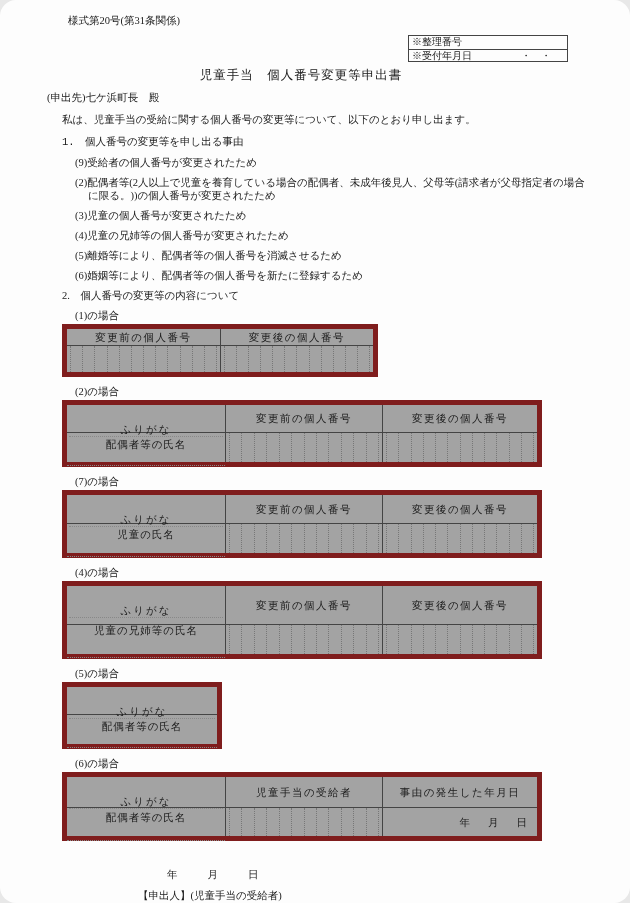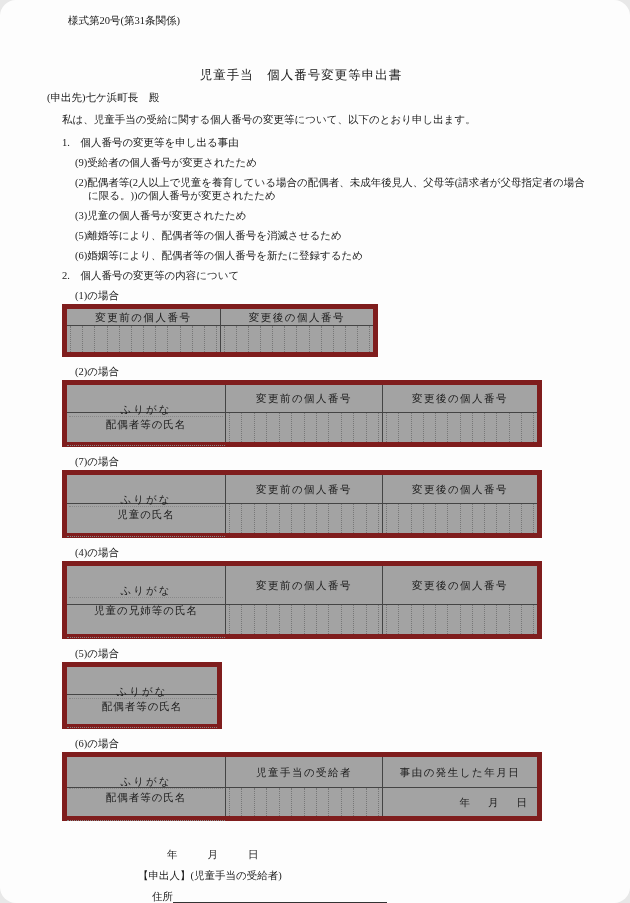--- a/index.html
+++ b/index.html
@@ -29,21 +29,21 @@
   .stamp-val { margin-left:auto; padding-right:16px; }
 
   .doc-title {
     margin:42px 0 0 62px; width:478px;
     text-align:center; font-size:12.5px; letter-spacing:1px;
   }
   .addressee { margin:9px 0 0 47px; }
   .declaration { margin:9px 0 0 62px; }
 
   
-  .s-heading { margin:10px 0 0 62px; }
+  .s-heading { margin:10px 0 0 62px;font-family:Liberation Mono, monospace; }
   .s1-item { margin:7px 0 0 75px; }
   .s1-cont { padding-left:13px; }
 
   .s2-heading { margin:7px 0 0 62px; }
 
   
   .case-label { margin:8px 0 2px 75px; }
   .case-label.first { margin-top:7px; }
   .tbl { margin-left:62px; border:5px solid #7f1d1d; background:#a3a3a3; }
   .w-full { width:480px; }
@@ -88,33 +88,44 @@
   .f-line { margin:8px 0 0 152px; display:flex; align-items:flex-end; }
   .u-line { display:inline-block; width:214px; border-bottom:1px solid #333; height:12px; }
 </style>
 </head>
 <body>
 
 <div class="page">
 
   <div class="form-number nowrap">様式第20号(第31条関係)</div>
 
+  <div class="stamp-box">
+    <div class="stamp-row">
+      <span>※整理番号</span>
+      <span class="stamp-val"></span>
+    </div>
+    <div class="stamp-row">
+      <span>※受付年月日</span>
+      <span class="stamp-val">・　・</span>
+    </div>
+  </div>
 
   <div class="doc-title nowrap">児童手当　個人番号変更等申出書</div>
   <div class="addressee nowrap">(申出先)七ケ浜町長　殿</div>
   <div class="declaration nowrap">私は、児童手当の受給に関する個人番号の変更等について、以下のとおり申し出ます。</div>
 
   <div class="s-heading nowrap">1.　個人番号の変更等を申し出る事由</div>
 
   <div class="s1-item nowrap">(9)受給者の個人番号が変更されたため</div>
   <div class="s1-item">
     <div class="nowrap">(2)配偶者等(2人以上で児童を養育している場合の配偶者、未成年後見人、父母等(請求者が父母指定者の場合</div>
     <div class="s1-cont nowrap">に限る。))の個人番号が変更されたため</div>
   </div>
   <div class="s1-item nowrap">(3)児童の個人番号が変更されたため</div>
+  <div class="s1-item nowrap">(4)児童の兄姉等の個人番号が変更されたため</div>
   <div class="s1-item nowrap">(5)離婚等により、配偶者等の個人番号を消滅させるため</div>
   <div class="s1-item nowrap">(6)婚姻等により、配偶者等の個人番号を新たに登録するため</div>
 
   <div class="s2-heading nowrap">2.　個人番号の変更等の内容について</div>
 
   <div class="case-label first nowrap">(1)の場合</div>
   <div class="tbl w-t1">
     <div class="trow h15">
       <div class="tcell half hcell">変更前の個人番号</div>
       <div class="tcell half hcell">変更後の個人番号</div>

